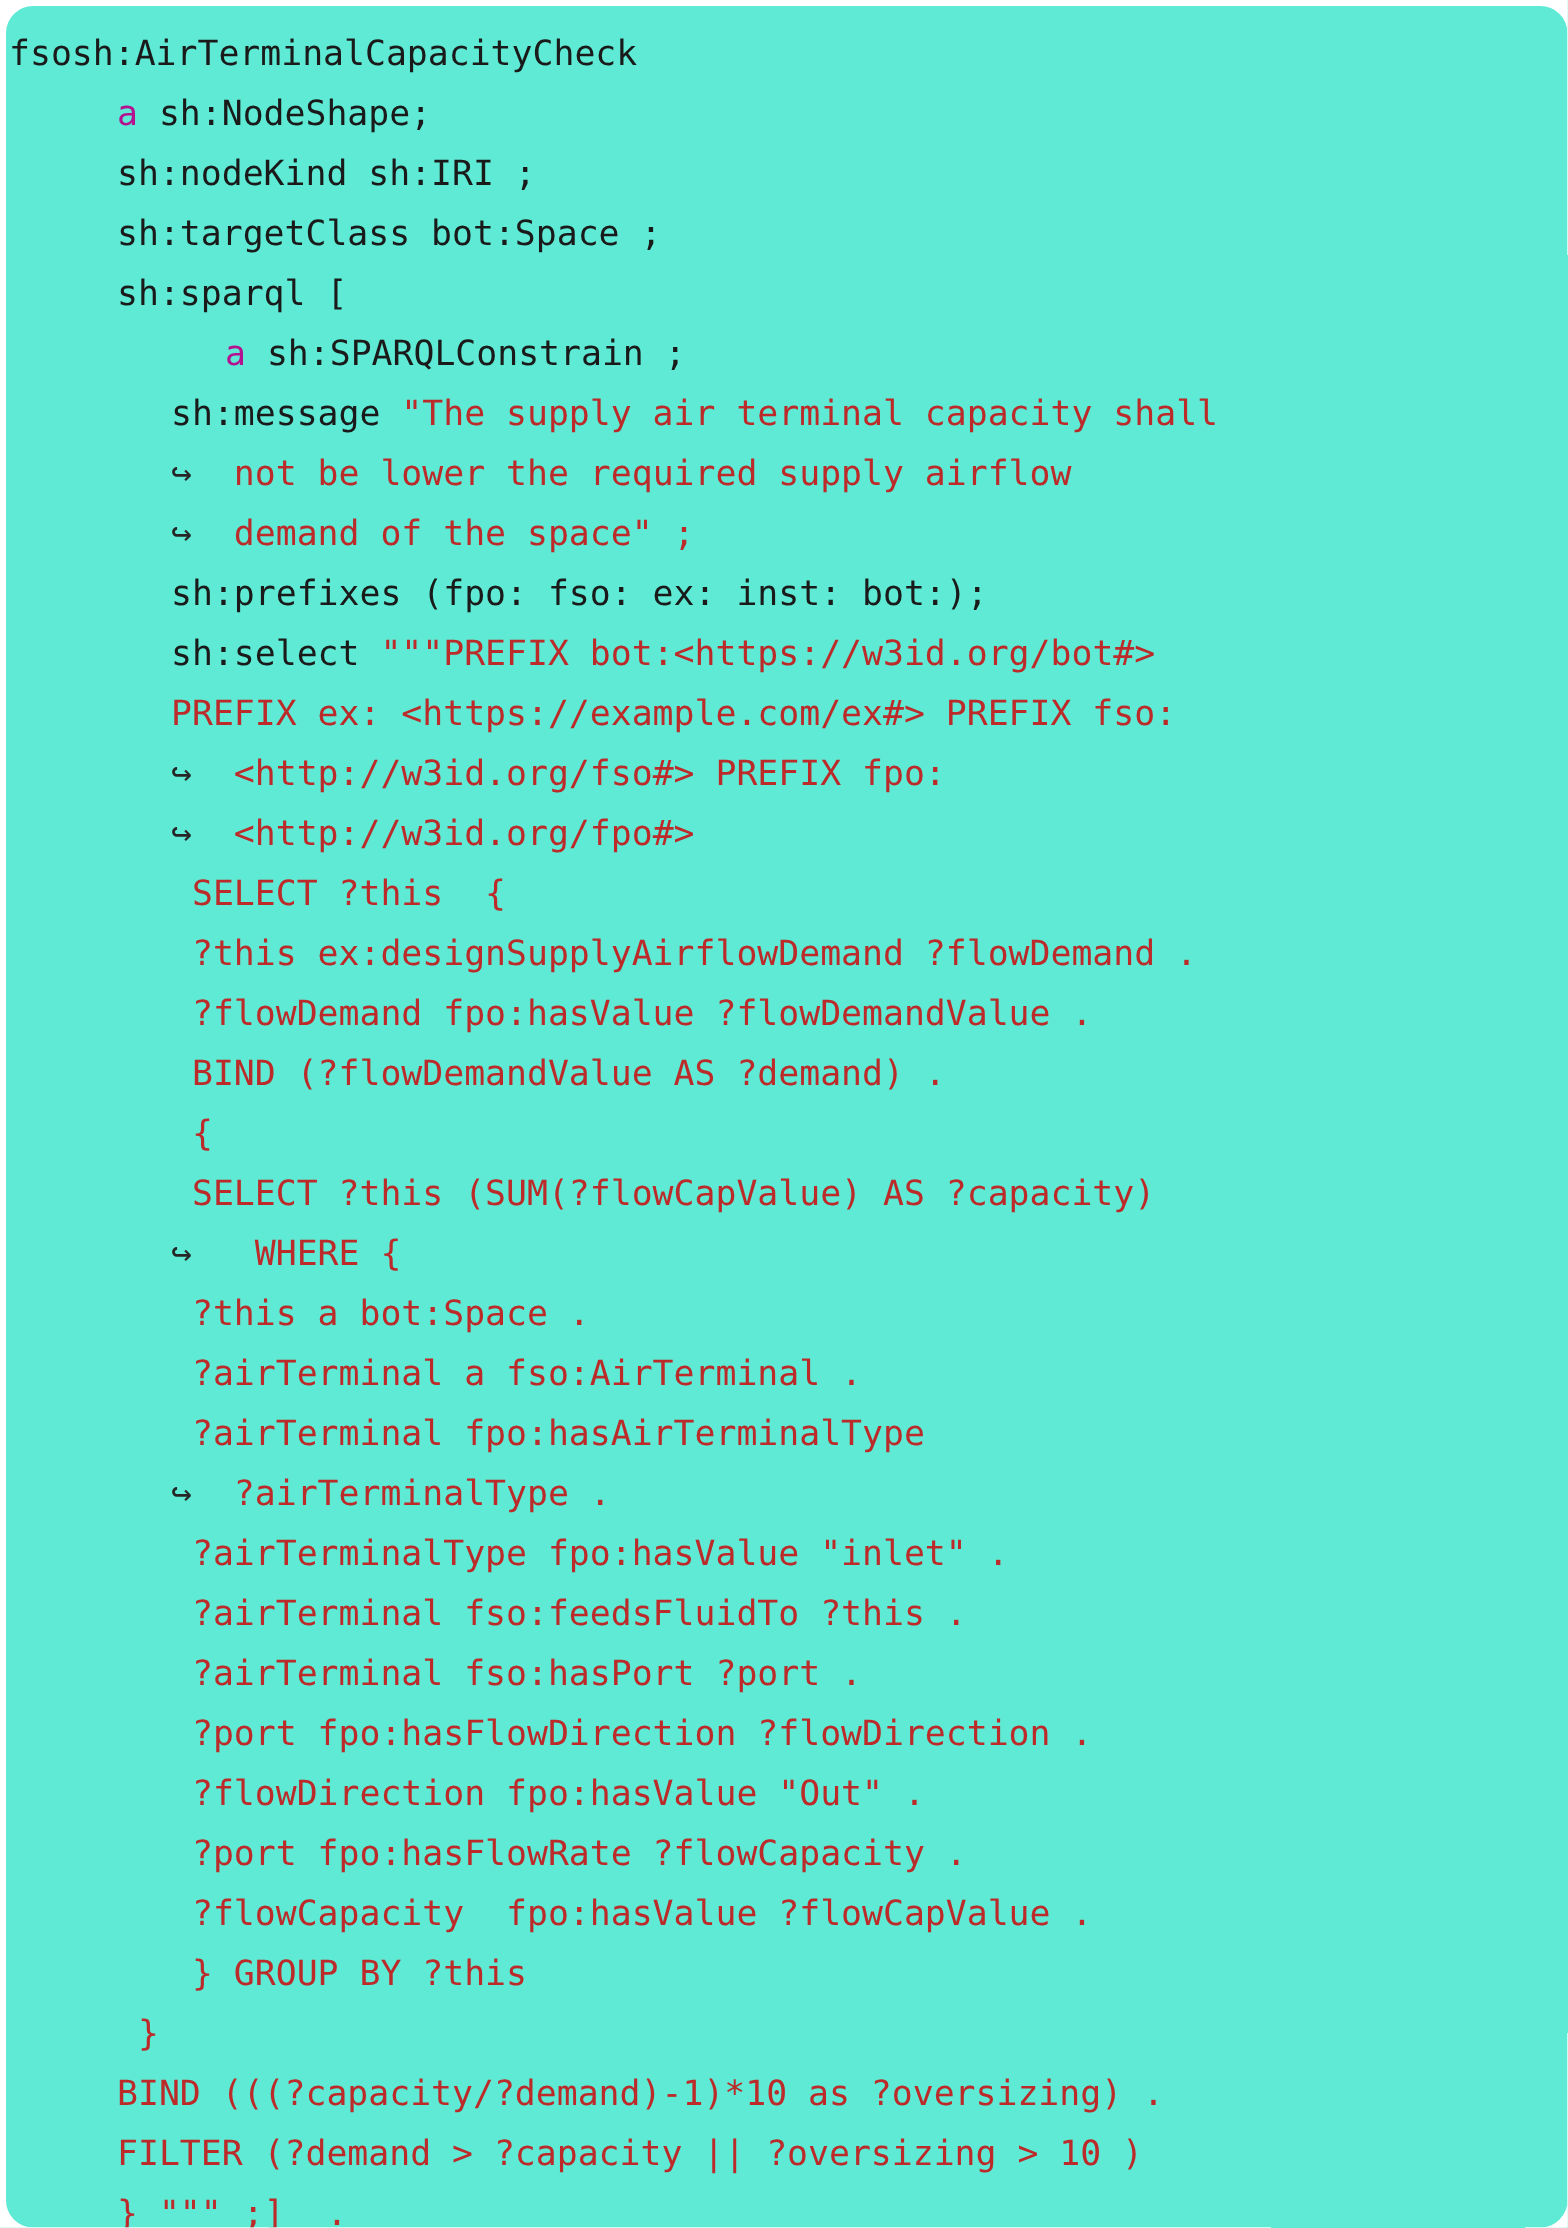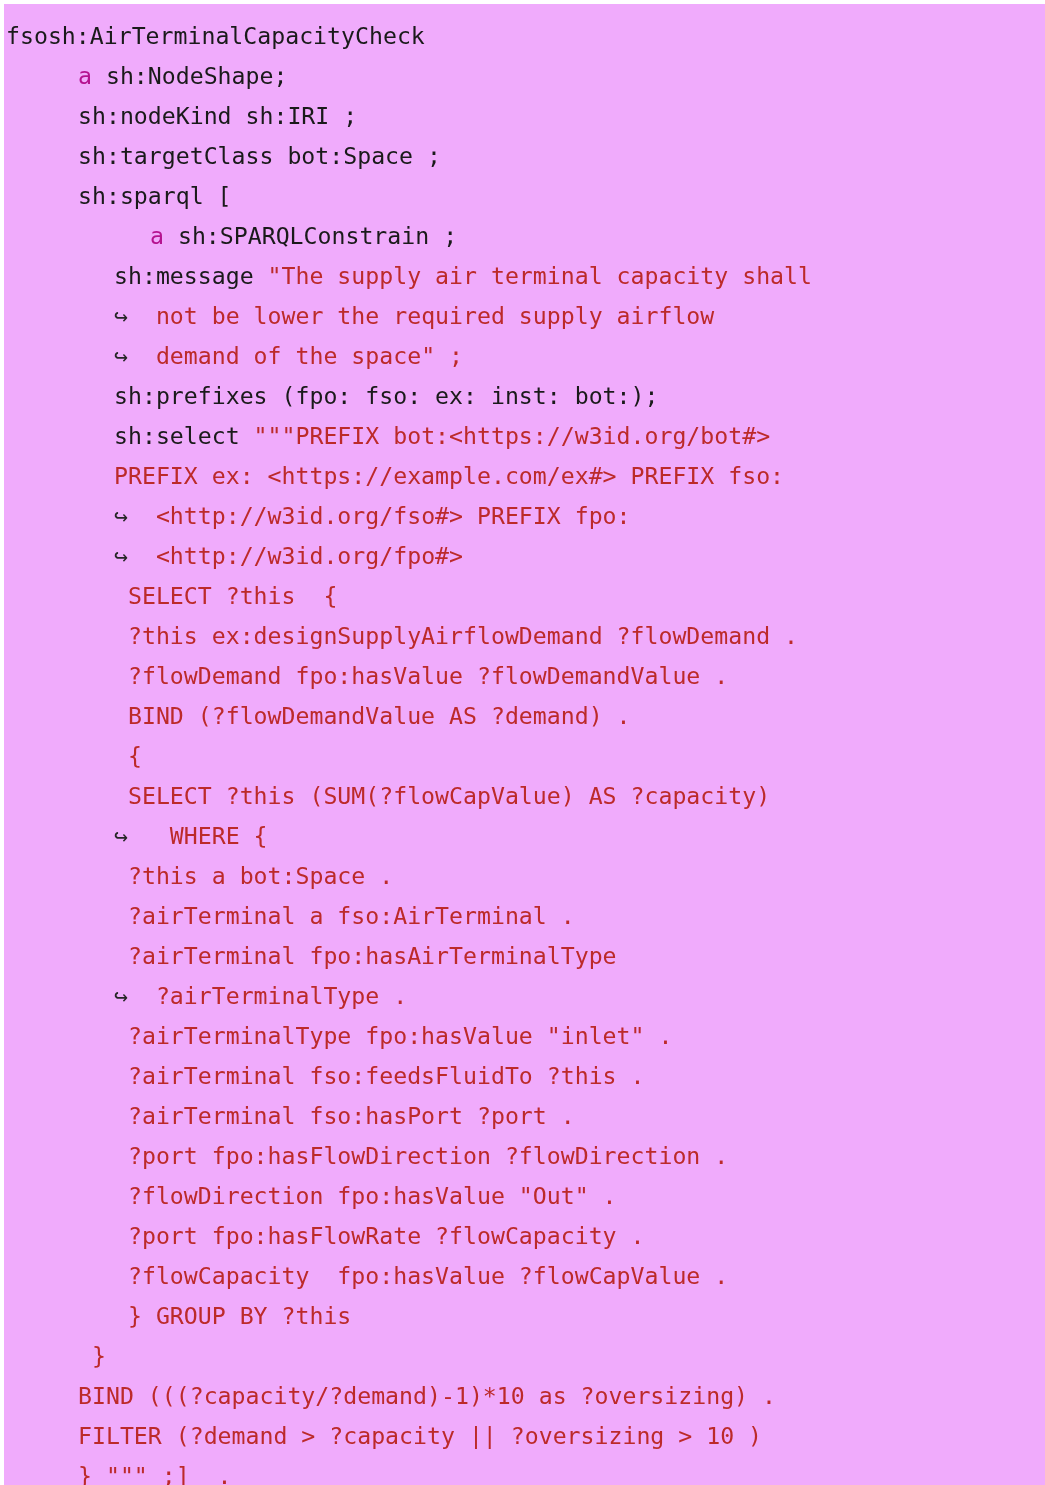--- a/index.html
+++ b/index.html
@@ -51,16 +51,16 @@
   
   .tok-plain { color: #1a1a1a; }
   .tok-keyword { color: #b5128f; }
   .tok-string { color: #bc2a2a; }
   .tok-cont { color: #262626; }
 </style>
 </head>
 <body>
 
 <div id="listing-root" style="background: rgb(255, 255, 255);">
-  <div id="code-frame" style="background: #f0abfc;">
+  <div id="code-frame" style="background: #5eead4; border-radius: 18px;">
     <pre id="code-block" style="color: rgb(26, 26, 26);"><span class="code-line" style="padding-left: 2px;"><span class="tok-plain" style="color: rgb(26, 26, 26);">fsosh:AirTerminalCapacityCheck</span></span><span class="code-line" style="padding-left: 74px;"><span class="tok-keyword" style="color: rgb(181, 18, 143);">a</span><span class="tok-plain" style="color: rgb(26, 26, 26);"> sh:NodeShape;</span></span><span class="code-line" style="padding-left: 74px;"><span class="tok-plain" style="color: rgb(26, 26, 26);">sh:nodeKind sh:IRI ;</span></span><span class="code-line" style="padding-left: 74px;"><span class="tok-plain" style="color: rgb(26, 26, 26);">sh:targetClass bot:Space ;</span></span><span class="code-line" style="padding-left: 74px;"><span class="tok-plain" style="color: rgb(26, 26, 26);">sh:sparql [</span></span><span class="code-line" style="padding-left: 146px;"><span class="tok-keyword" style="color: rgb(181, 18, 143);">a</span><span class="tok-plain" style="color: rgb(26, 26, 26);"> sh:SPARQLConstrain ;</span></span><span class="code-line" style="padding-left: 110px;"><span class="tok-plain" style="color: rgb(26, 26, 26);">sh:message </span><span class="tok-string" style="color: rgb(188, 42, 42);">"The supply air terminal capacity shall</span></span><span class="code-line" style="padding-left: 110px;"><span class="tok-cont" style="color: rgb(38, 38, 38);">↪</span><span class="tok-string" style="color: rgb(188, 42, 42);">  not be lower the required supply airflow</span></span><span class="code-line" style="padding-left: 110px;"><span class="tok-cont" style="color: rgb(38, 38, 38);">↪</span><span class="tok-string" style="color: rgb(188, 42, 42);">  demand of the space" ;</span></span><span class="code-line" style="padding-left: 110px;"><span class="tok-plain" style="color: rgb(26, 26, 26);">sh:prefixes (fpo: fso: ex: inst: bot:);</span></span><span class="code-line" style="padding-left: 110px;"><span class="tok-plain" style="color: rgb(26, 26, 26);">sh:select </span><span class="tok-string" style="color: rgb(188, 42, 42);">"""PREFIX bot:&lt;https://w3id.org/bot#&gt;</span></span><span class="code-line" style="padding-left: 110px;"><span class="tok-string" style="color: rgb(188, 42, 42);">PREFIX ex: &lt;https://example.com/ex#&gt; PREFIX fso:</span></span><span class="code-line" style="padding-left: 110px;"><span class="tok-cont" style="color: rgb(38, 38, 38);">↪</span><span class="tok-string" style="color: rgb(188, 42, 42);">  &lt;http://w3id.org/fso#&gt; PREFIX fpo:</span></span><span class="code-line" style="padding-left: 110px;"><span class="tok-cont" style="color: rgb(38, 38, 38);">↪</span><span class="tok-string" style="color: rgb(188, 42, 42);">  &lt;http://w3id.org/fpo#&gt;</span></span><span class="code-line" style="padding-left: 110px;"><span class="tok-string" style="color: rgb(188, 42, 42);"> SELECT ?this  {</span></span><span class="code-line" style="padding-left: 110px;"><span class="tok-string" style="color: rgb(188, 42, 42);"> ?this ex:designSupplyAirflowDemand ?flowDemand .</span></span><span class="code-line" style="padding-left: 110px;"><span class="tok-string" style="color: rgb(188, 42, 42);"> ?flowDemand fpo:hasValue ?flowDemandValue .</span></span><span class="code-line" style="padding-left: 110px;"><span class="tok-string" style="color: rgb(188, 42, 42);"> BIND (?flowDemandValue AS ?demand) .</span></span><span class="code-line" style="padding-left: 110px;"><span class="tok-string" style="color: rgb(188, 42, 42);"> {</span></span><span class="code-line" style="padding-left: 110px;"><span class="tok-string" style="color: rgb(188, 42, 42);"> SELECT ?this (SUM(?flowCapValue) AS ?capacity)</span></span><span class="code-line" style="padding-left: 110px;"><span class="tok-cont" style="color: rgb(38, 38, 38);">↪</span><span class="tok-string" style="color: rgb(188, 42, 42);">   WHERE {</span></span><span class="code-line" style="padding-left: 110px;"><span class="tok-string" style="color: rgb(188, 42, 42);"> ?this a bot:Space .</span></span><span class="code-line" style="padding-left: 110px;"><span class="tok-string" style="color: rgb(188, 42, 42);"> ?airTerminal a fso:AirTerminal .</span></span><span class="code-line" style="padding-left: 110px;"><span class="tok-string" style="color: rgb(188, 42, 42);"> ?airTerminal fpo:hasAirTerminalType</span></span><span class="code-line" style="padding-left: 110px;"><span class="tok-cont" style="color: rgb(38, 38, 38);">↪</span><span class="tok-string" style="color: rgb(188, 42, 42);">  ?airTerminalType .</span></span><span class="code-line" style="padding-left: 110px;"><span class="tok-string" style="color: rgb(188, 42, 42);"> ?airTerminalType fpo:hasValue "inlet" .</span></span><span class="code-line" style="padding-left: 110px;"><span class="tok-string" style="color: rgb(188, 42, 42);"> ?airTerminal fso:feedsFluidTo ?this .</span></span><span class="code-line" style="padding-left: 110px;"><span class="tok-string" style="color: rgb(188, 42, 42);"> ?airTerminal fso:hasPort ?port .</span></span><span class="code-line" style="padding-left: 110px;"><span class="tok-string" style="color: rgb(188, 42, 42);"> ?port fpo:hasFlowDirection ?flowDirection .</span></span><span class="code-line" style="padding-left: 110px;"><span class="tok-string" style="color: rgb(188, 42, 42);"> ?flowDirection fpo:hasValue "Out" .</span></span><span class="code-line" style="padding-left: 110px;"><span class="tok-string" style="color: rgb(188, 42, 42);"> ?port fpo:hasFlowRate ?flowCapacity .</span></span><span class="code-line" style="padding-left: 110px;"><span class="tok-string" style="color: rgb(188, 42, 42);"> ?flowCapacity  fpo:hasValue ?flowCapValue .</span></span><span class="code-line" style="padding-left: 110px;"><span class="tok-string" style="color: rgb(188, 42, 42);"> } GROUP BY ?this</span></span><span class="code-line" style="padding-left: 74px;"><span class="tok-string" style="color: rgb(188, 42, 42);"> }</span></span><span class="code-line" style="padding-left: 74px;"><span class="tok-string" style="color: rgb(188, 42, 42);">BIND (((?capacity/?demand)-1)*10 as ?oversizing) .</span></span><span class="code-line" style="padding-left: 74px;"><span class="tok-string" style="color: rgb(188, 42, 42);">FILTER (?demand &gt; ?capacity || ?oversizing &gt; 10 )</span></span><span class="code-line" style="padding-left: 74px;"><span class="tok-string" style="color: rgb(188, 42, 42);">} """ ;]  .</span></span></pre>
   </div>
 </div>
 
 </body></html>

